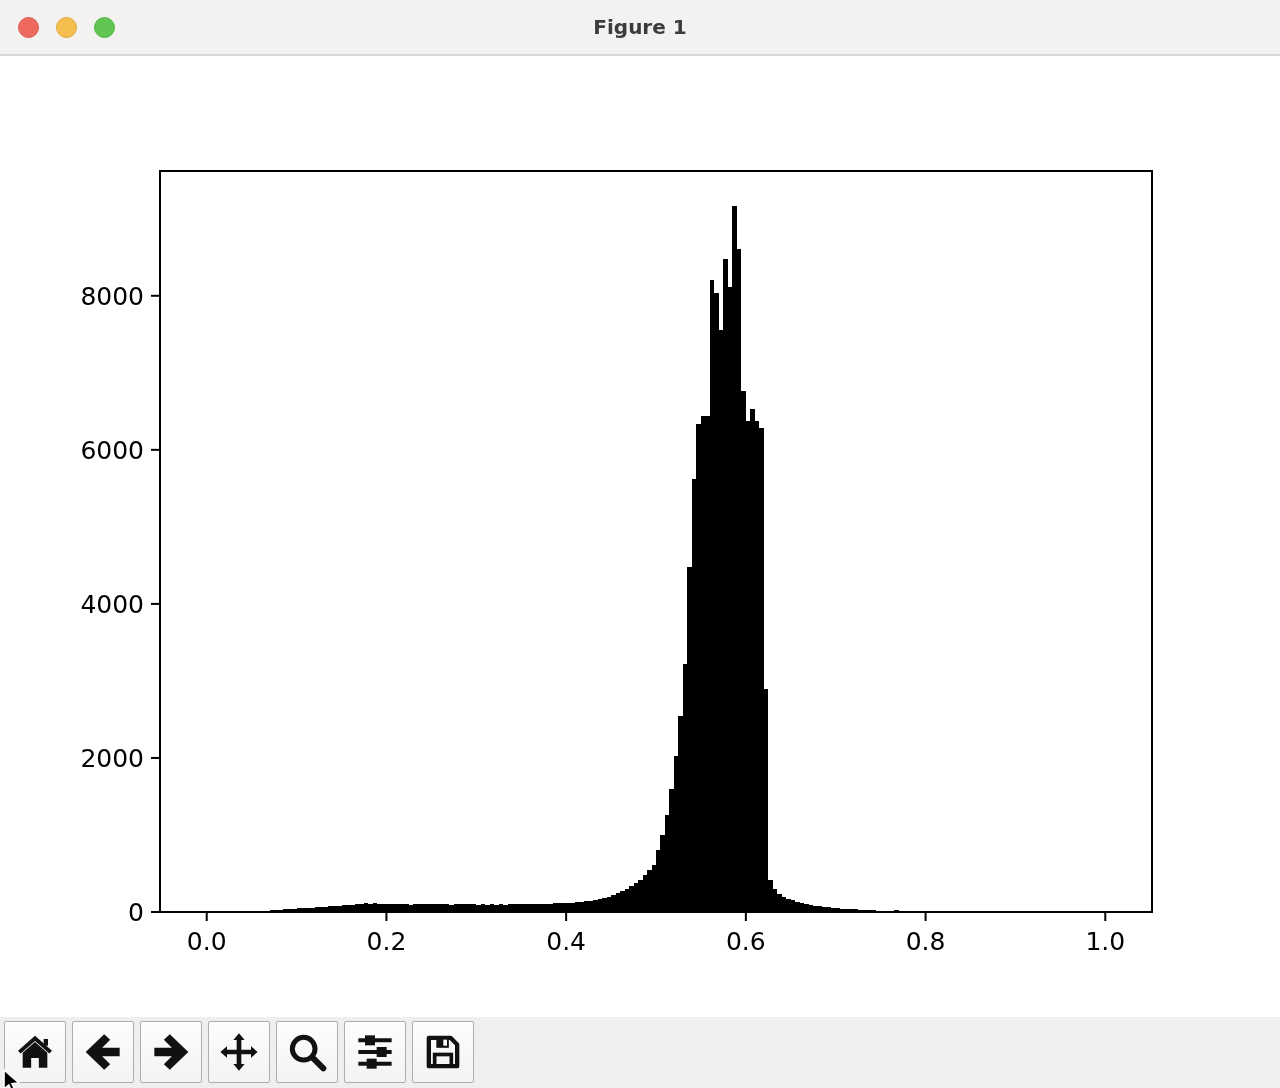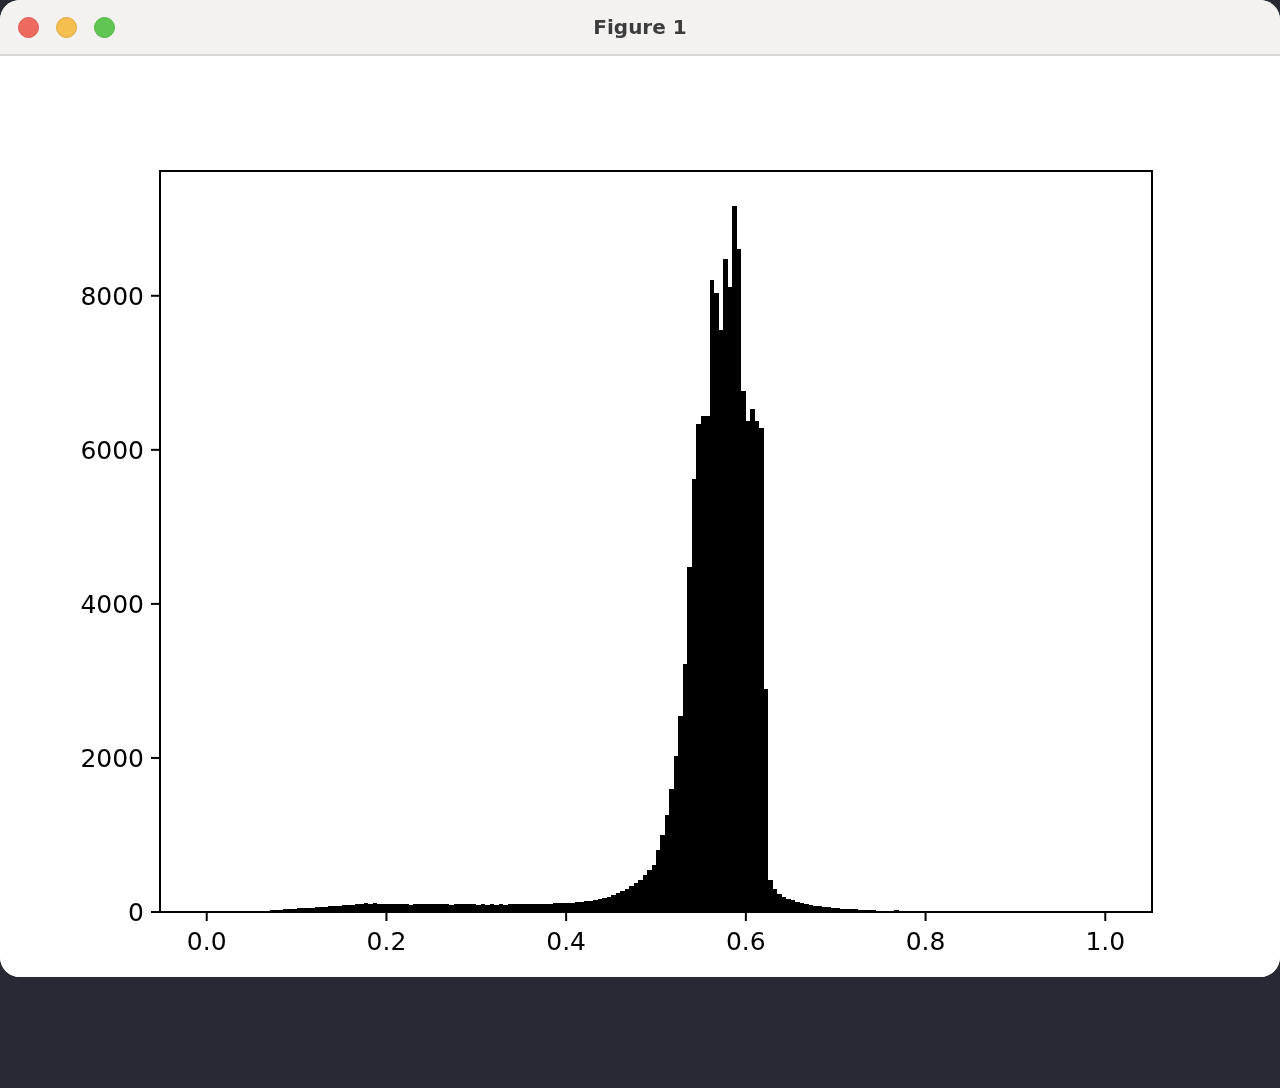--- a/index.html
+++ b/index.html
@@ -4,21 +4,21 @@
 <style>
   :root{
     --outside_bg:#262b33; --titlebar_bg:#f3f2f0; --titlebar_border:#d9d8d6;
     --title_color:#3c3c3c; --canvas_bg:#ffffff; --toolbar_bg:#f0efed;
     --button_bg:#fbfbf9; --button_border:#adadab; --axis_color:#000000;
     --bar_color:#000000; --tl_red:#ee6a5f; --tl_yellow:#f5bf4f; --tl_green:#61c554;
   }
   *{margin:0;padding:0;box-sizing:border-box;}
   html,body{width:1280px;height:1088px;overflow:hidden;}
   body{background:var(--outside_bg);font-family:"DejaVu Sans","Liberation Sans",sans-serif;}
-  .window{position:absolute;left:0;top:0;width:1280px;height:977px;border-radius:20px;
+  .window{position:absolute;left:0;top:0;width:1280px;height:1088px;border-radius:0;
           overflow:hidden;background:var(--canvas_bg);}
   .titlebar{position:absolute;left:0;top:0;width:100%;height:56px;background:var(--titlebar_bg);
             border-bottom:2px solid var(--titlebar_border);}
   .title{position:absolute;left:0;right:0;top:0;height:54px;line-height:54px;text-align:center;
          font-weight:bold;font-size:20px;color:var(--title_color);}
   .traffic{position:absolute;left:18px;top:17px;display:flex;gap:17px;}
   .tl{width:21px;height:21px;border-radius:50%;display:inline-block;}
   .tl.red{background:var(--tl_red);border:1px solid #dd5850;}
   .tl.yellow{background:var(--tl_yellow);border:1px solid #dfa63c;}
   .tl.green{background:var(--tl_green);border:1px solid #4eb43f;}

